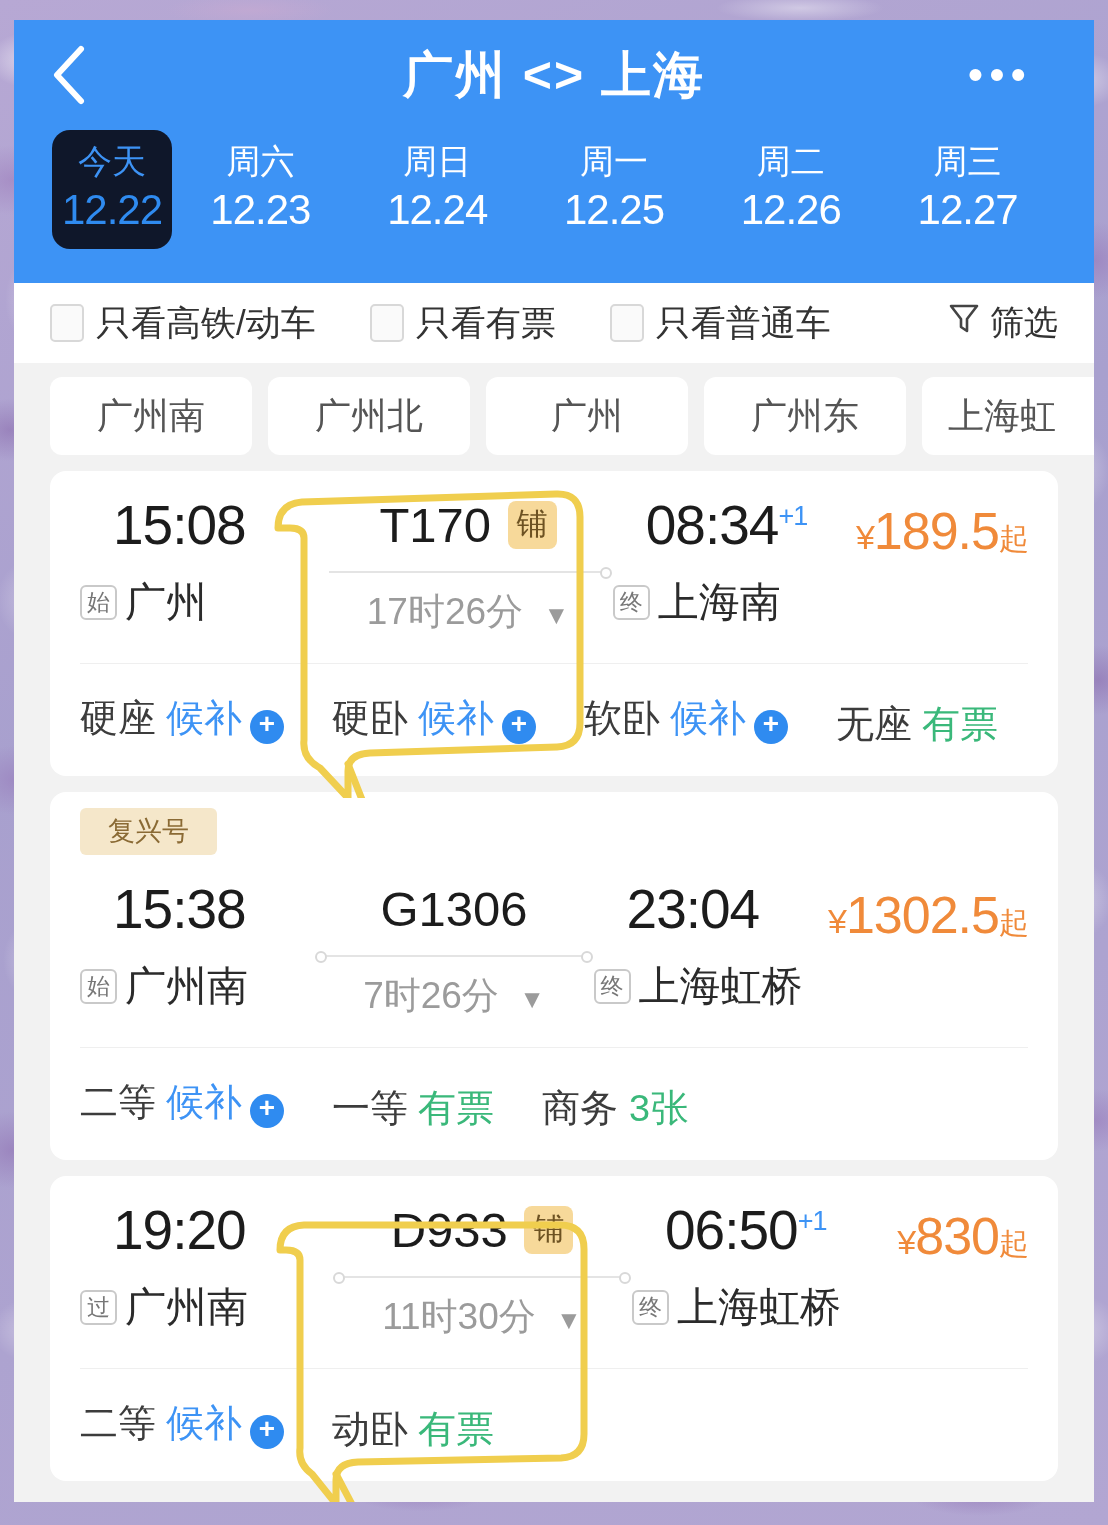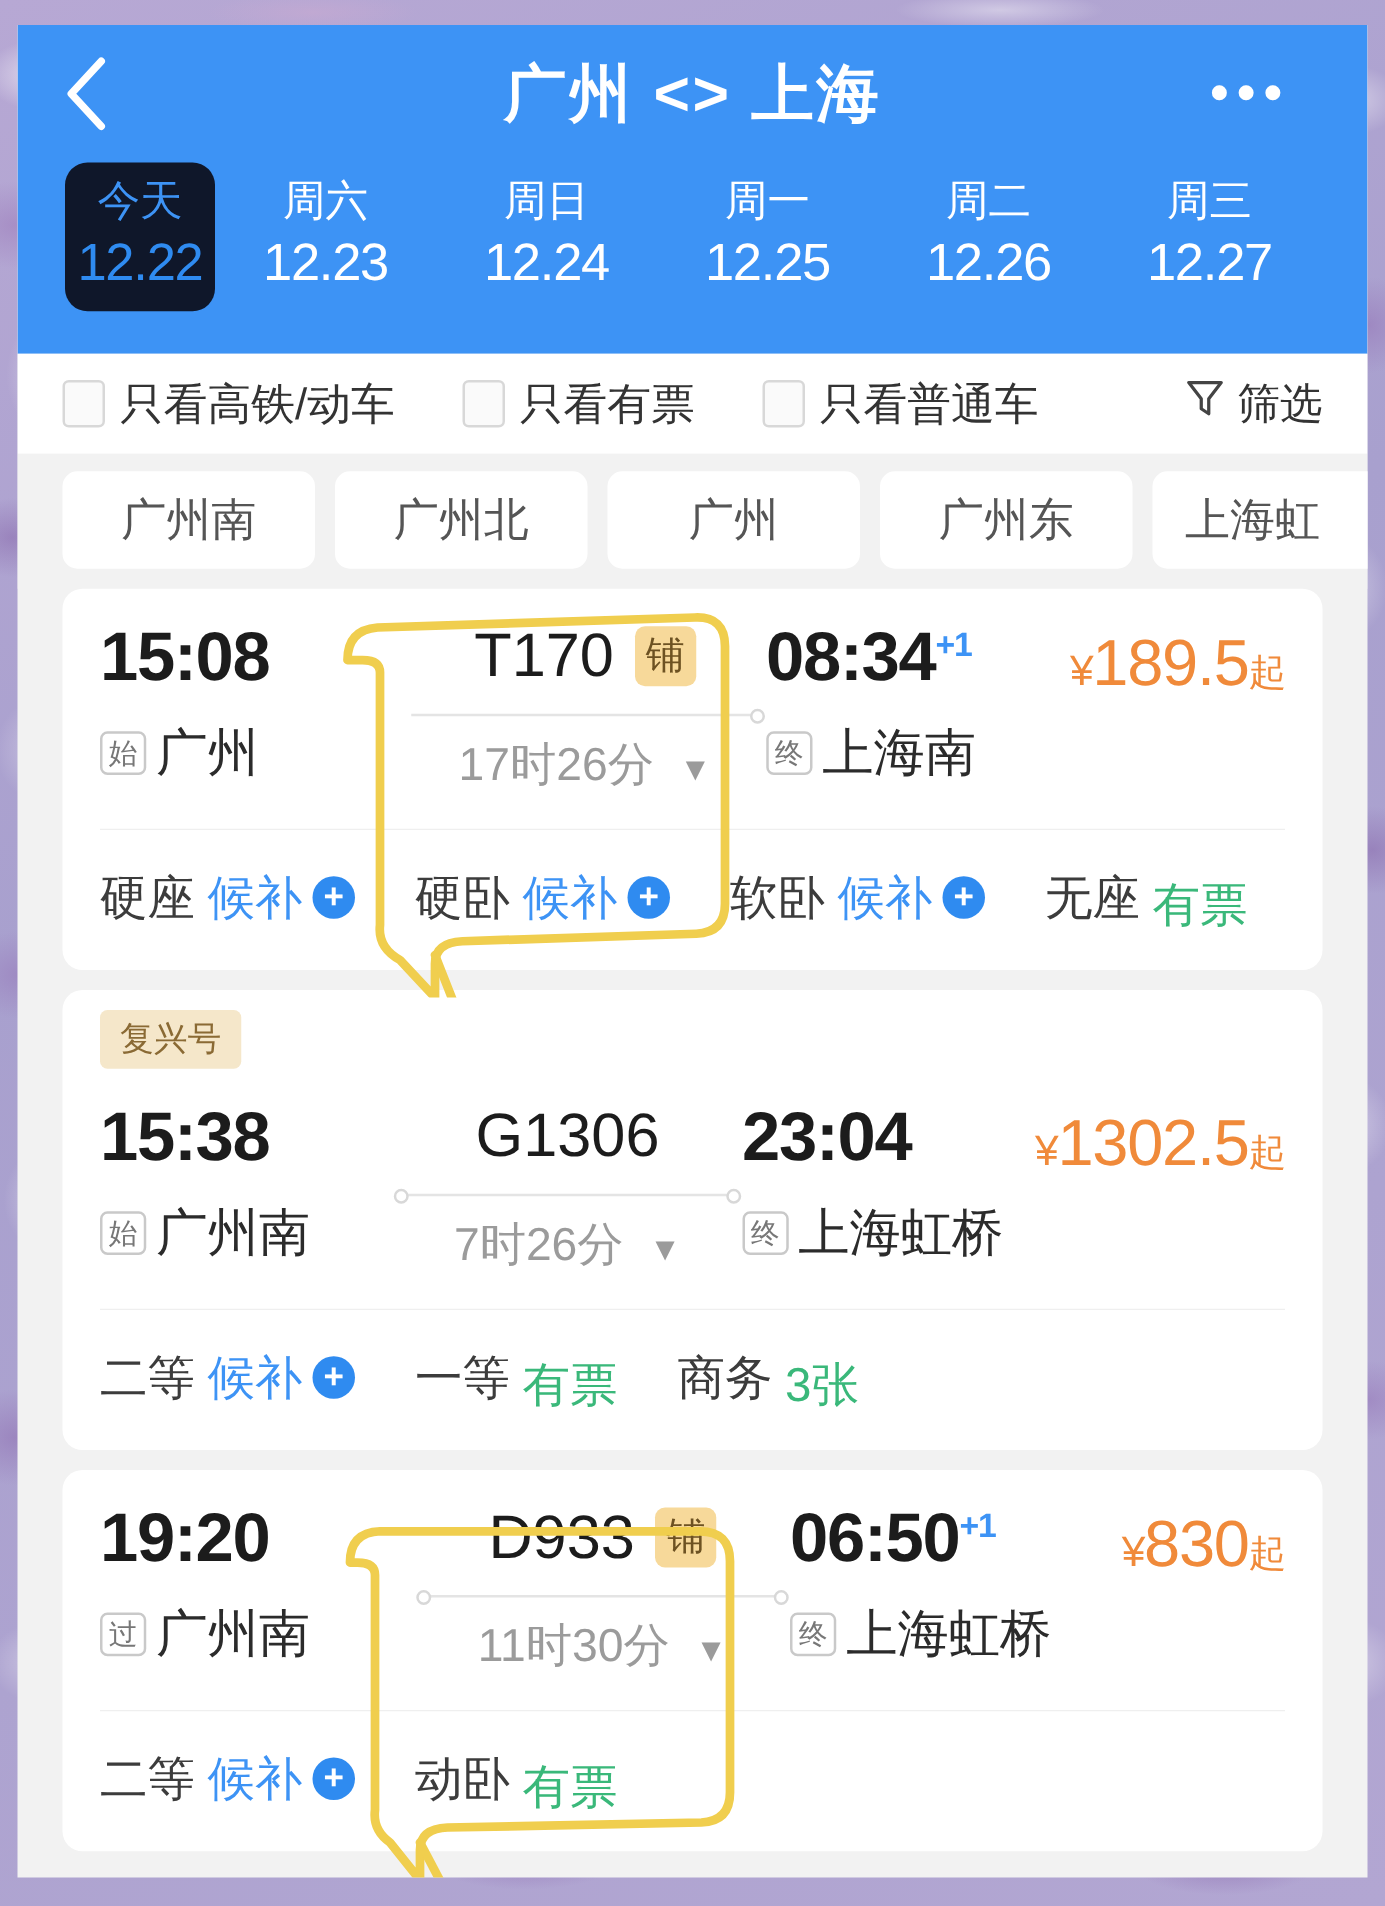--- a/index.html
+++ b/index.html
@@ -82,25 +82,25 @@
     background:#ffffff;border-radius:12px;height:78px;line-height:78px;
     text-align:center;font-size:36px;color:#555;padding:0 26px;white-space:nowrap;
     flex:0 0 auto;min-width:150px;
   }
   .chip.clipped{overflow:hidden;max-width:146px;text-align:left;padding-left:26px;}
   
   .card{background:#ffffff;border-radius:16px;margin:0 36px 16px 36px;position:relative;}
   .cardtop{display:flex;align-items:flex-start;padding:26px 30px 10px 30px;}
   .fxh{
     display:inline-block;background:#f5e7ca;color:#8a6a34;font-size:27px;
-    padding:5px 16px 6px;border-radius:6px;margin:16px 0 0 30px;
+    padding:5px 28px 6px;border-radius:6px;margin:16px 0 0 30px;
   }
   .col-dep,.col-arr{width:252px;}
   .col-mid{width:300px;text-align:center;position:relative;}
-  .time{font-size:55px;color:#1c1c1c;font-weight:700;letter-spacing:-1px;line-height:1.05;}
+  .time{font-size:55px;color:#1c1c1c;font-weight:400;letter-spacing:-1px;line-height:1.05;margin-left:33px;}
   .time .plus{font-size:27px;color:#3d93f5;vertical-align:super;}
   .stn{display:flex;align-items:center;margin-top:20px;}
   .smark{
     border:2px solid #c9c9c9;border-radius:6px;font-size:23px;color:#777;
     padding:1px 5px;margin-right:8px;line-height:1.25;
   }
   .sname{font-size:41px;color:#2b2b2b;white-space:nowrap;}
   .trainno{font-size:49px;color:#1c1c1c;letter-spacing:0px;display:inline-block;vertical-align:middle;}
   .pu{
     display:inline-block;background:#f7d99a;color:#6d5222;font-size:31px;
@@ -118,21 +118,21 @@
     border:2px solid #d8d8d8;border-radius:50%;background:#fff;
   }
   .dur{font-size:37px;color:#9b9b9b;margin-top:14px;}
   .dur .caret{font-size:26px;color:#9b9b9b;margin-left:10px;}
   .col-price{flex:1;text-align:right;padding-top:4px;}
   .price{color:#f08a3a;font-size:52px;letter-spacing:-1px;white-space:nowrap;}
   .price .yen{font-size:34px;}
   .price .qi{font-size:30px;}
   .divider{height:1px;background:#efefef;margin:16px 30px 0 30px;}
   .seats{display:flex;align-items:center;padding:22px 30px 26px 30px;}
-  .seat{display:flex;align-items:center;margin-right:48px;white-space:nowrap;}
+  .seat{display:flex;align-items:flex-end;margin-right:48px;white-space:nowrap;font-family:Liberation Mono, monospace;}
   .seat .sn{font-size:38px;color:#3c3c3c;margin-right:10px;}
   .seat .st{font-size:38px;}
   .st.hb{color:#3d93f5;}
   .st.yp{color:#3ab87a;margin-top:13px;}
   .plusbtn{
     width:34px;height:34px;border-radius:50%;background:#2f8bf0;color:#fff;
     font-size:28px;line-height:32px;text-align:center;margin-left:8px;font-weight:bold;
   }
   
   .callout{position:absolute;pointer-events:none;}

